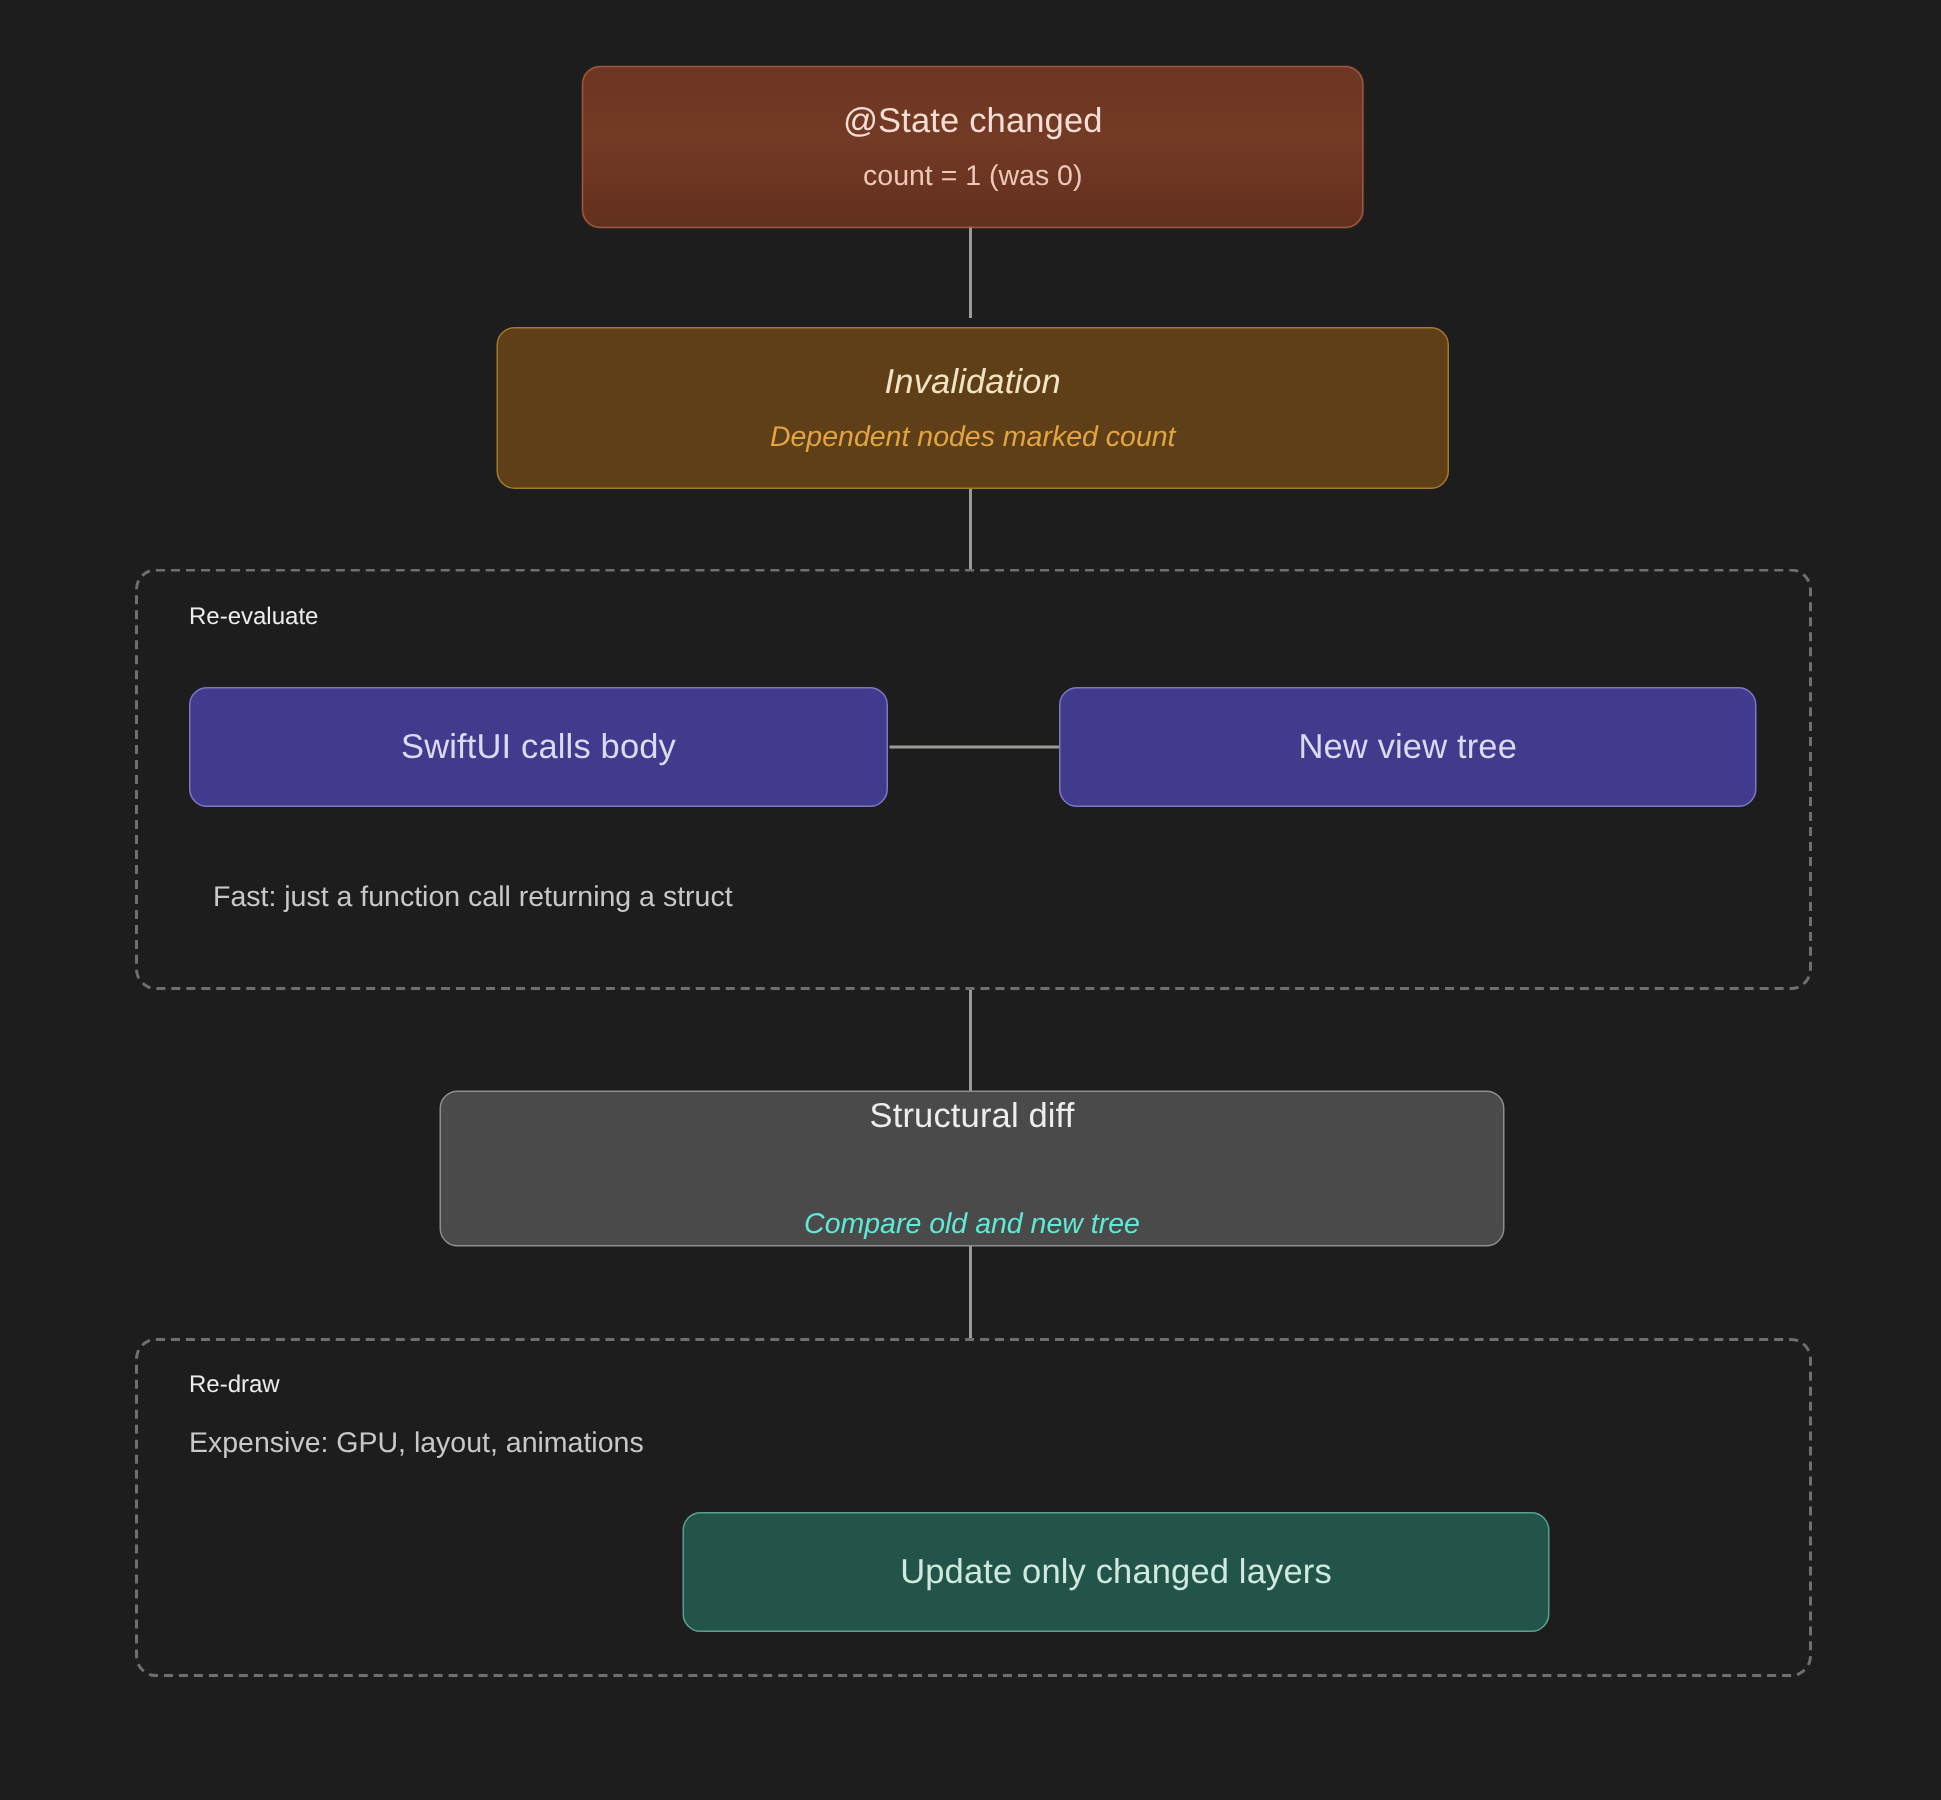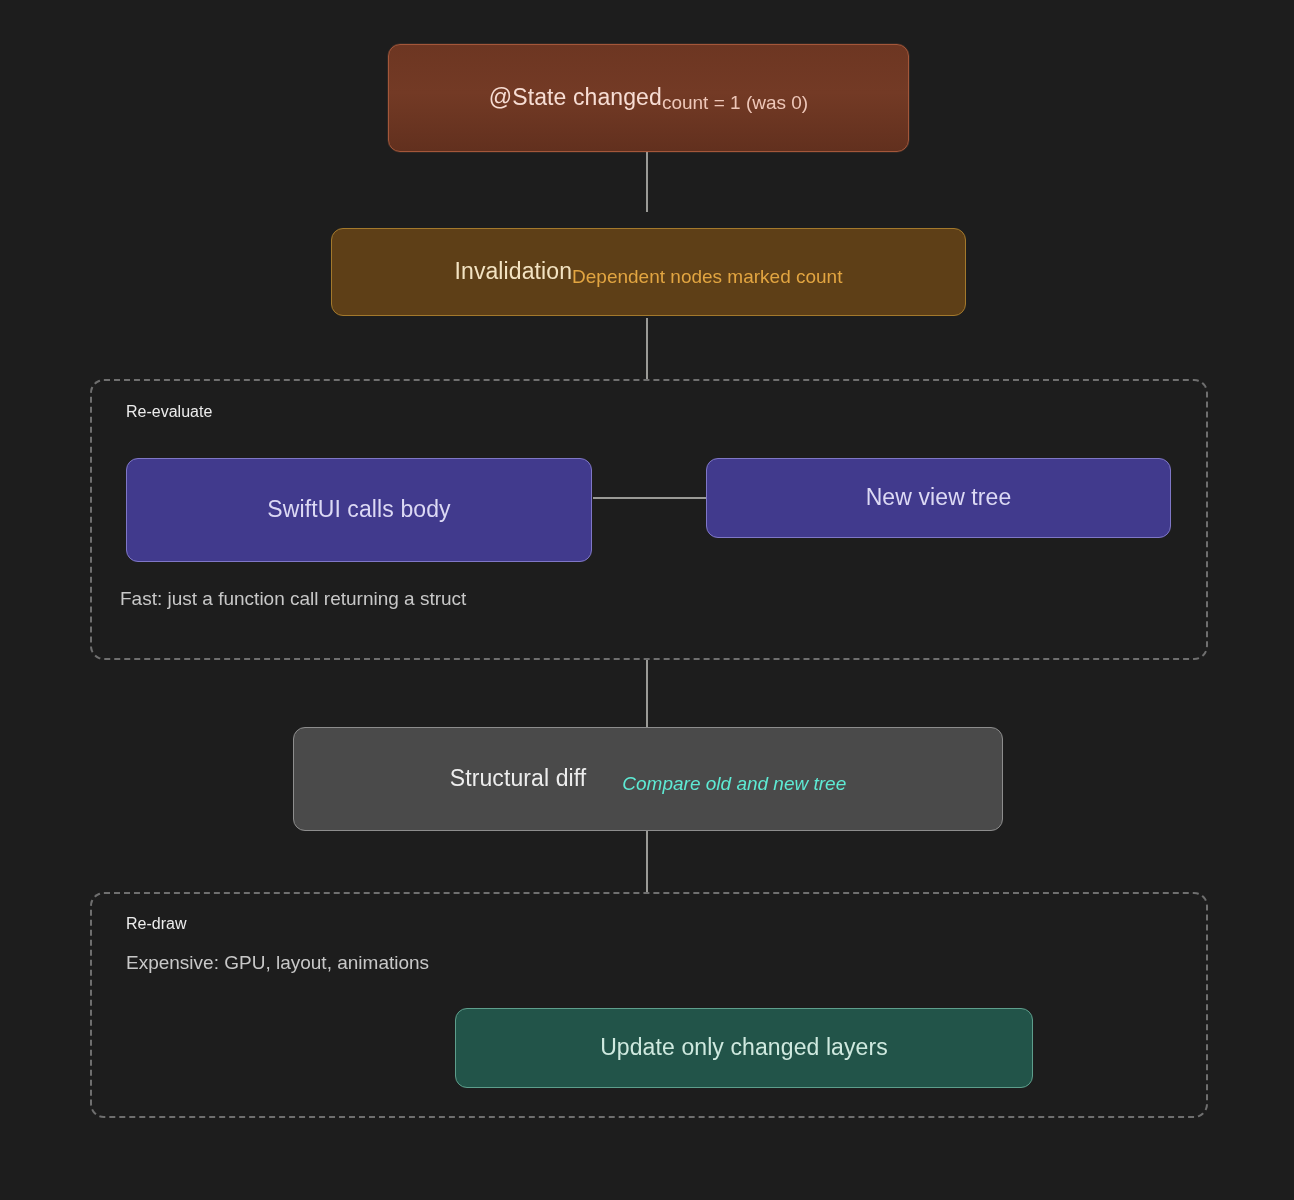--- a/index.html
+++ b/index.html
@@ -29,21 +29,21 @@
     position: absolute;
     height: 2px;
     background: #9a9a96;
   }
 
   
   .node {
     position: absolute;
     border-radius: 12px;
     display: flex;
-    flex-direction: row;
+    flex-direction: column;
     align-items: center;
     justify-content: center;
     text-align: center;
     line-height: 1.28;
   }
   .node .title {
     font-size: 23px;
     letter-spacing: 0.1px;
   }
   .node .sub {
@@ -123,30 +123,30 @@
 
   <div class="vline" style="left:646px; top:830px; height:62px;"></div>
 
   <div class="hline" style="left:593px; top:497px; width:113px;"></div>
 
   <div class="node node-state" style="left:388px; top:44px; width:521px; height:108px;">
     <div class="title">@State changed</div>
     <div class="sub">count = 1 (was 0)</div>
   </div>
 
-  <div class="node node-invalidation" style="left:331px; top:228px; width:635px; height:88px;">
+  <div class="node node-invalidation" style="left:331px; top:218px; width:635px; height:108px;font-style:italic;">
     <div class="title">Invalidation</div>
     <div class="sub">Dependent nodes marked count</div>
   </div>
 
   <div class="group" style="left:90px; top:379px; width:1118px; height:281px;"></div>
   <div class="group-title" style="left:126px; top:403px;">Re-evaluate</div>
-  <div class="group-note" style="left:120px; top:588px;">Fast: just a function call returning a struct</div>
+  <div class="group-note" style="left:142px; top:588px;">Fast: just a function call returning a struct</div>
 
-  <div class="node node-purple" style="left:126px; top:458px; width:466px; height:104px;">
+  <div class="node node-purple" style="left:126px; top:458px; width:466px; height:80px;">
     <div class="title">SwiftUI calls body</div>
   </div>
 
   <div class="node node-purple" style="left:706px; top:458px; width:465px; height:80px;">
     <div class="title">New view tree</div>
   </div>
 
   <div class="node node-gray" style="left:293px; top:727px; width:710px; height:104px;gap:36px;">
     <div class="title">Structural diff</div>
     <div class="sub">Compare old and new tree</div>

